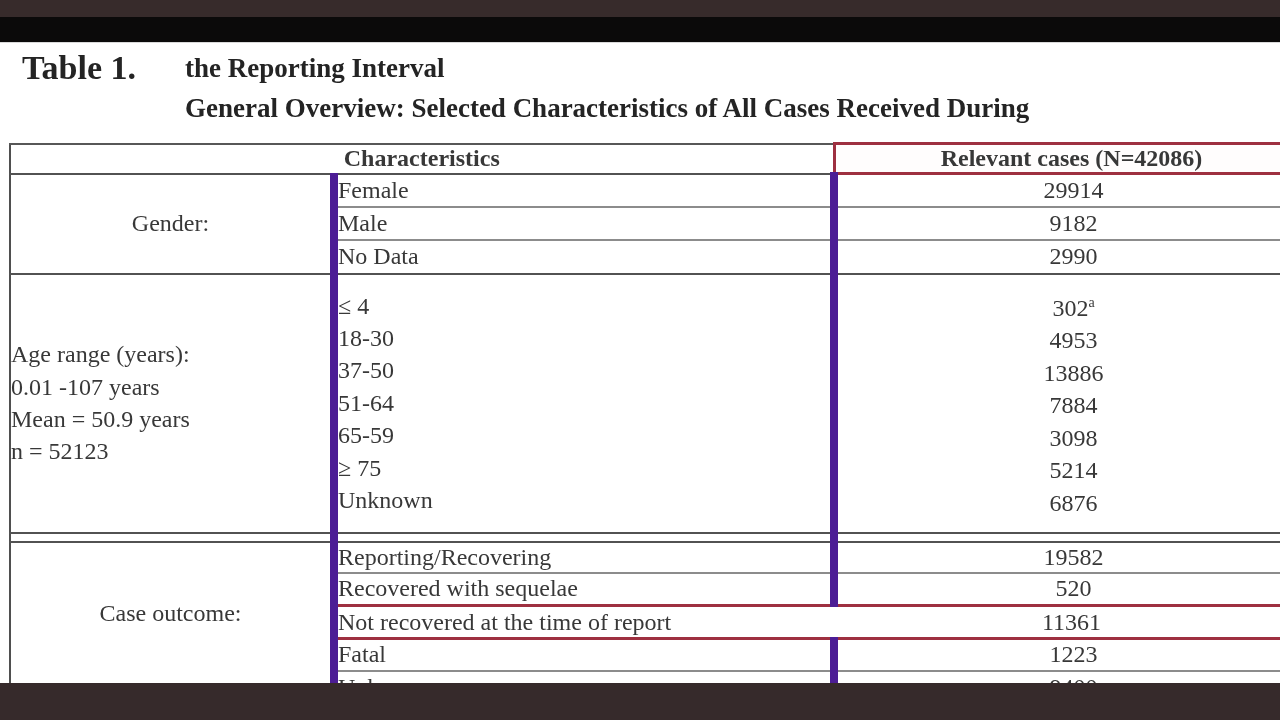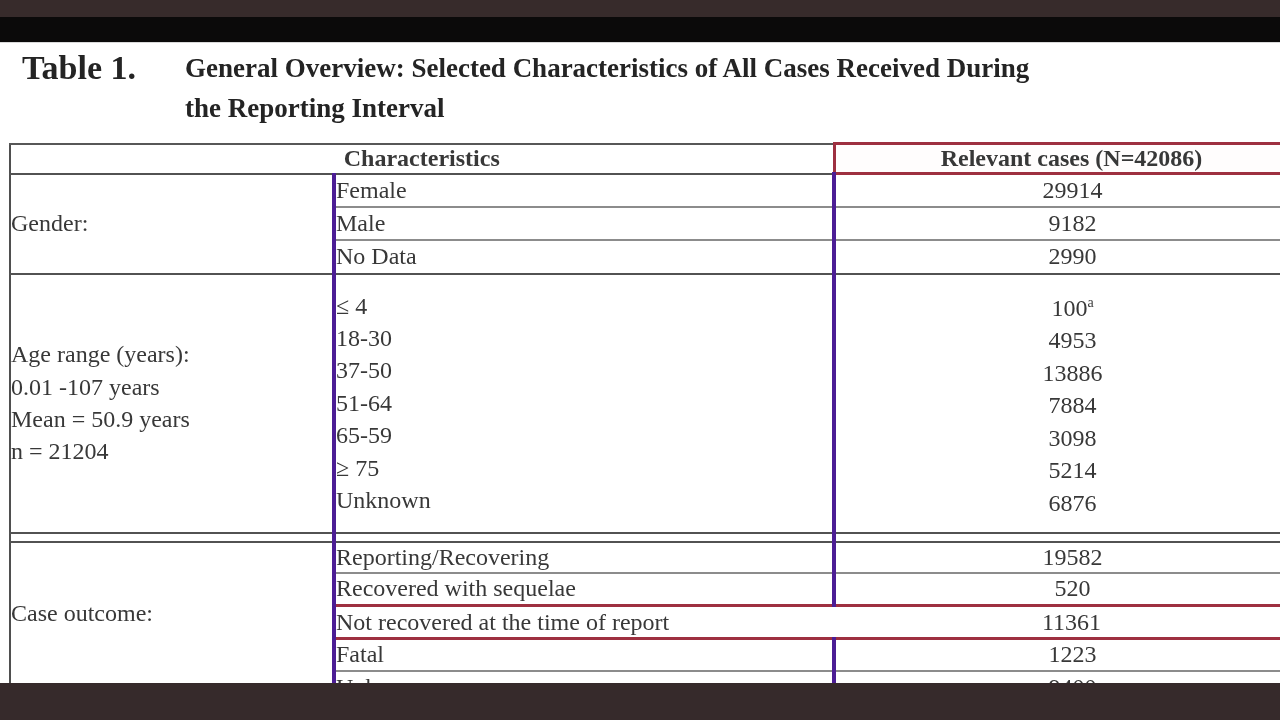--- a/index.html
+++ b/index.html
@@ -22,26 +22,26 @@
     width:1299px;table-layout:fixed;border-collapse:collapse;
     font-size:24px;color:#383838;
   }
   table.main td{padding:0;vertical-align:middle;overflow:hidden;}
 
   
   .b-left{border-left:2px solid #4f4f4f;}
   .b-top{border-top:2px solid #575757;}
   .b-sec{border-bottom:2px solid #525252;}   
   .b-row{border-bottom:2px solid #8c8c8c;}   
-  .v-div{border-right:4px solid #4c1d95;}    
+  .v-div{border-right:8px solid #4c1d95;}    
 
   .cell-label{padding-left:10px;text-align:left;}
   .cell-head{font-weight:bold;text-align:center;}
   .cell-val{text-align:center;}
-  .cell-group{vertical-align:top;padding-left:9px;padding-top:2px;text-align:left;}
+  .cell-group{vertical-align:top;padding-left:9px;padding-top:2px;text-align:center;}
 
   .redbox{
     border:3px solid #9e3040;
     background:#fffdfd;
   }
   .red-top{border-top:3px solid #9e3040;}
   .red-bottom{border-bottom:3px solid #9e3040;}
   .red-left{border-left:1px solid #eab308;}
 
   .age-lines div{line-height:32.4px;white-space:nowrap;}
@@ -56,22 +56,22 @@
 </style>
 </head>
 <body>
 
 <div class="bar-top-brown"></div>
 <div class="bar-top-black"></div>
 
 <div class="title-block">
   <div class="title-label">Table 1.</div>
   <div class="title-text">
+    <div>the Reporting Interval</div>
     <div>General Overview: Selected Characteristics of All Cases Received During</div>
-    <div>the Reporting Interval</div>
   </div>
 </div>
 
 <table class="main">
   <colgroup>
     <col style="width:324px">
       <col style="width:500px">
       <col style="width:475px">
   </colgroup>
 
@@ -93,33 +93,33 @@
   <tr style="height:34px">
     <td class="b-sec v-div cell-label">No Data</td>
     <td class="b-sec cell-val">2990</td>
   </tr>
 
   <tr style="height:259px">
     <td class="b-left b-sec v-div age-name">
       <div>Age range (years):</div>
       <div>0.01 -107 years</div>
       <div>Mean = 50.9 years</div>
-      <div>n = 21204</div>
+      <div>n = 52123</div>
     </td>
     <td class="b-sec v-div age-cell cell-label age-lines">
       <div>≤ 4</div>
       <div>18-30</div>
       <div>37-50</div>
       <div>51-64</div>
       <div>65-59</div>
       <div>≥ 75</div>
       <div>Unknown</div>
     </td>
     <td class="b-sec age-cell age-vals">
-      <div><span>100</span><sup>a</sup></div>
+      <div><span>302</span><sup>a</sup></div>
       <div>4953</div>
       <div>13886</div>
       <div>7884</div>
       <div>3098</div>
       <div>5214</div>
       <div>6876</div>
     </td>
   </tr>
 
   <tr style="height:9px">

